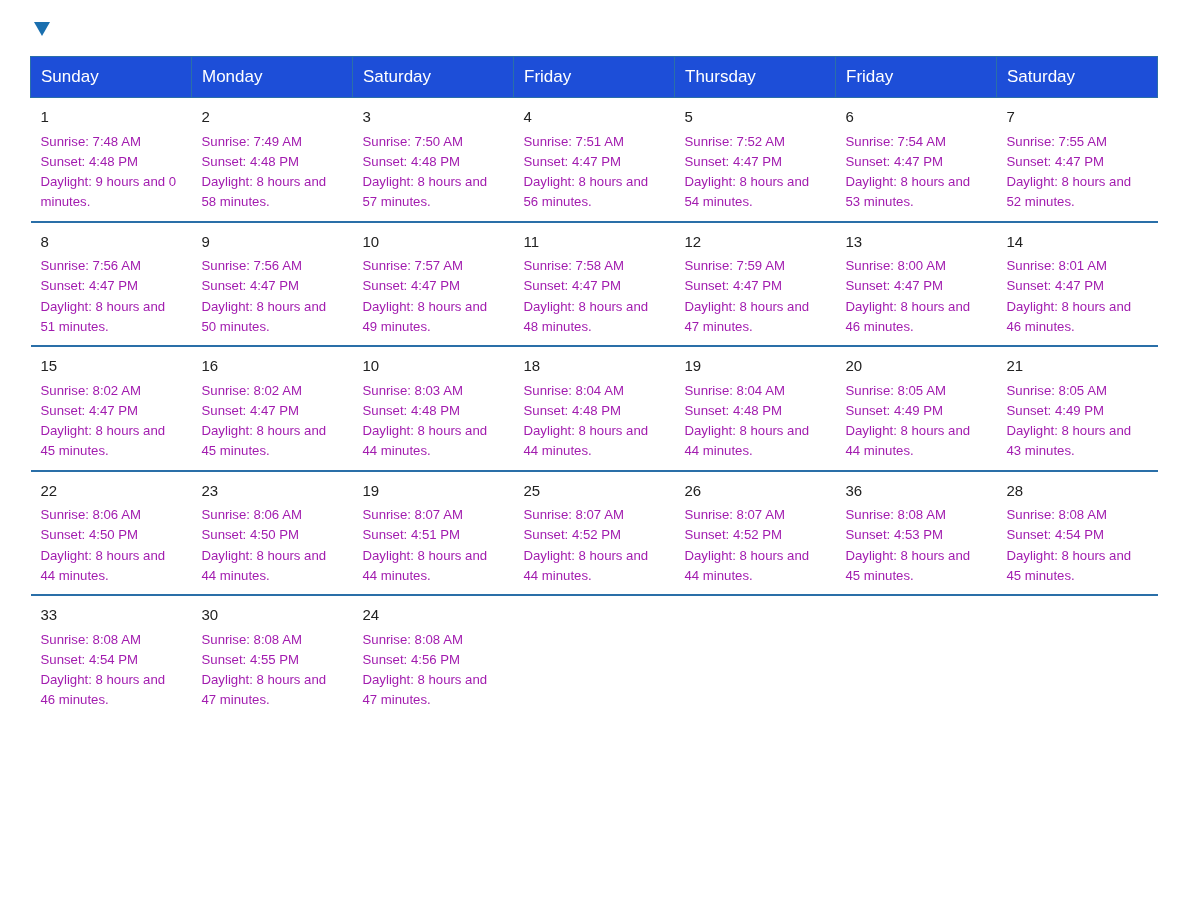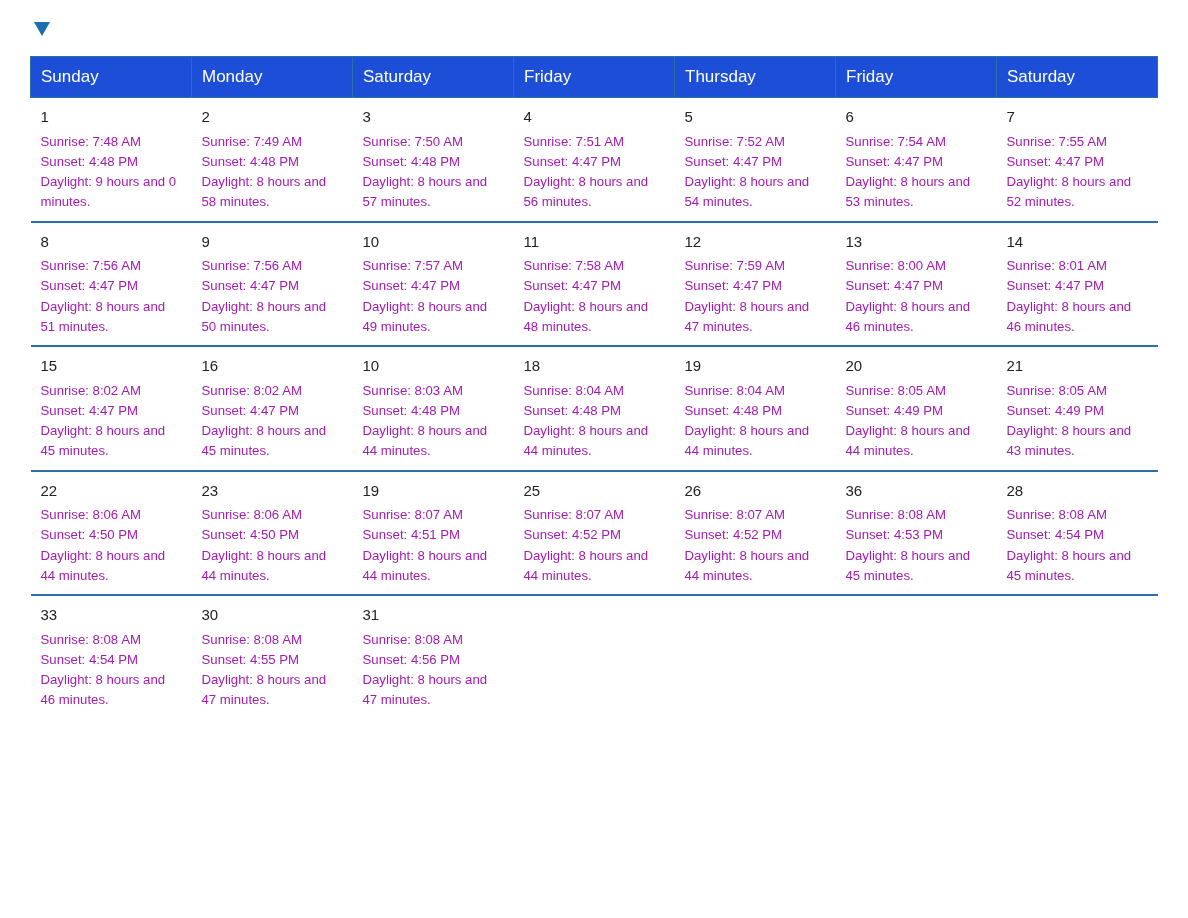--- a/index.html
+++ b/index.html
@@ -142,20 +142,20 @@
         <td><span class="day-num">23</span><span class="day-info">Sunrise: 8:06 AM<br>Sunset: 4:50 PM<br>Daylight: 8 hours and 44 minutes.</span></td>
         <td><span class="day-num">19</span><span class="day-info">Sunrise: 8:07 AM<br>Sunset: 4:51 PM<br>Daylight: 8 hours and 44 minutes.</span></td>
         <td><span class="day-num">25</span><span class="day-info">Sunrise: 8:07 AM<br>Sunset: 4:52 PM<br>Daylight: 8 hours and 44 minutes.</span></td>
         <td><span class="day-num">26</span><span class="day-info">Sunrise: 8:07 AM<br>Sunset: 4:52 PM<br>Daylight: 8 hours and 44 minutes.</span></td>
         <td><span class="day-num">36</span><span class="day-info">Sunrise: 8:08 AM<br>Sunset: 4:53 PM<br>Daylight: 8 hours and 45 minutes.</span></td>
         <td><span class="day-num">28</span><span class="day-info">Sunrise: 8:08 AM<br>Sunset: 4:54 PM<br>Daylight: 8 hours and 45 minutes.</span></td>
       </tr>
       <tr>
         <td><span class="day-num">33</span><span class="day-info">Sunrise: 8:08 AM<br>Sunset: 4:54 PM<br>Daylight: 8 hours and 46 minutes.</span></td>
         <td><span class="day-num">30</span><span class="day-info">Sunrise: 8:08 AM<br>Sunset: 4:55 PM<br>Daylight: 8 hours and 47 minutes.</span></td>
-        <td><span class="day-num">31</span><span class="day-info">Sunrise: 8:08 AM<br>Sunset: 4:56 PM<br>Daylight: 8 hours and 47 minutes.</span></td>
+        <td><span class="day-num">24</span><span class="day-info">Sunrise: 8:08 AM<br>Sunset: 4:56 PM<br>Daylight: 8 hours and 47 minutes.</span></td>
         <td></td>
         <td></td>
         <td></td>
         <td></td>
       </tr>
     </tbody>
 </table>
 
 </body></html>

